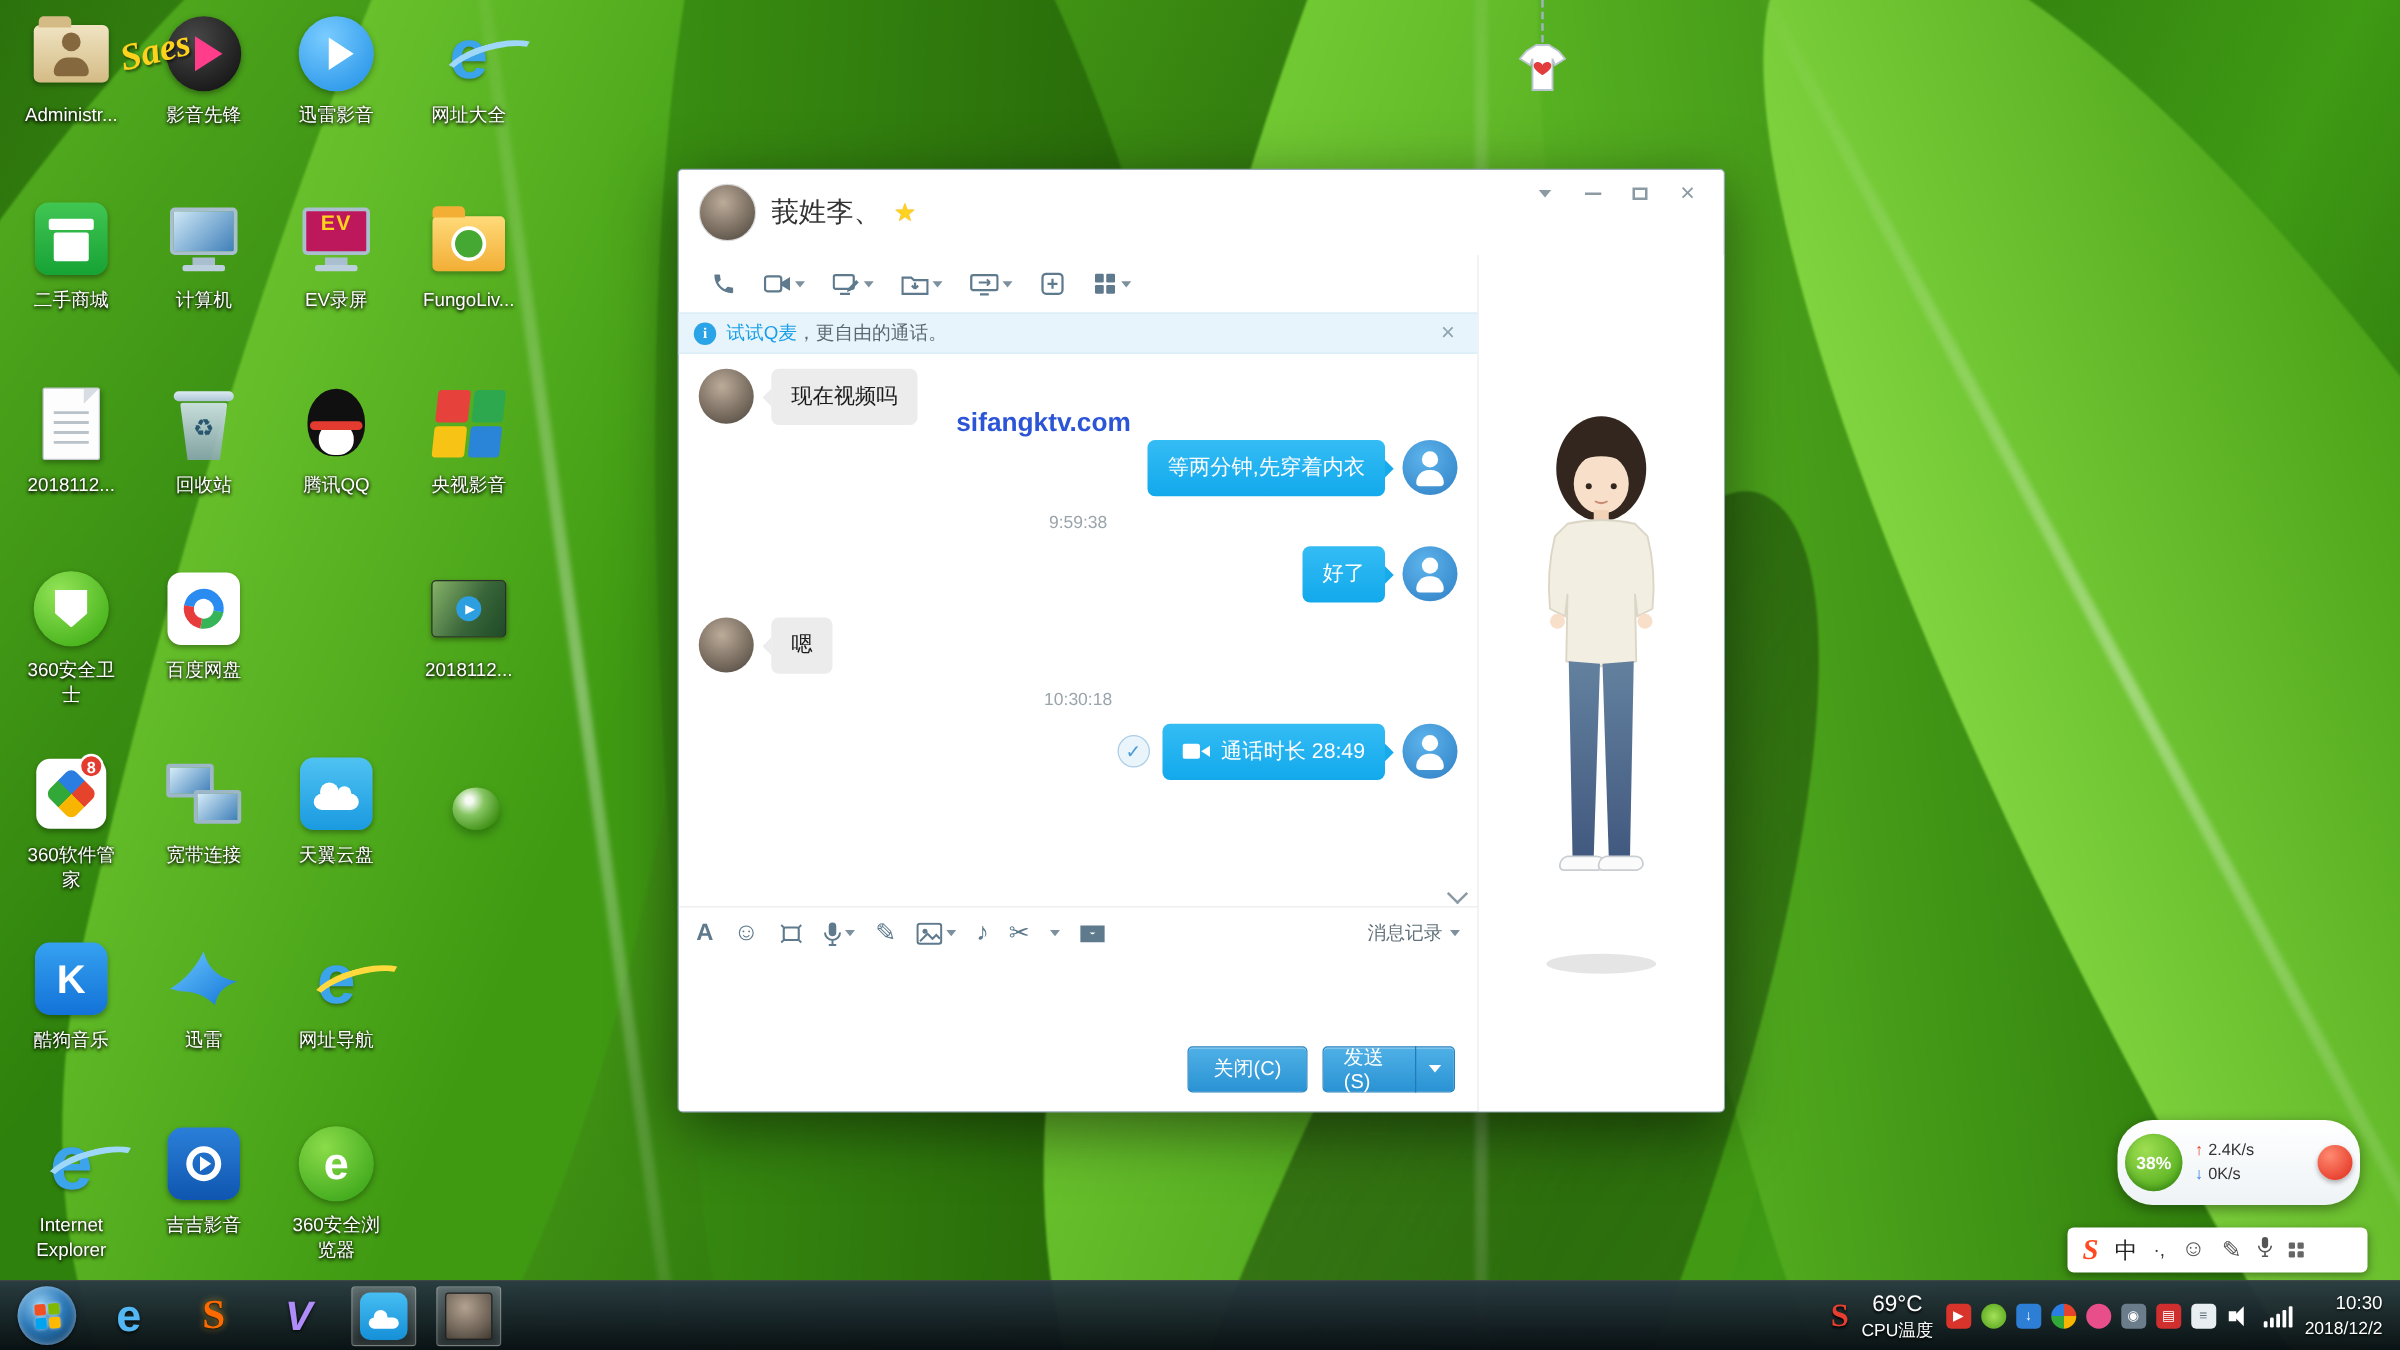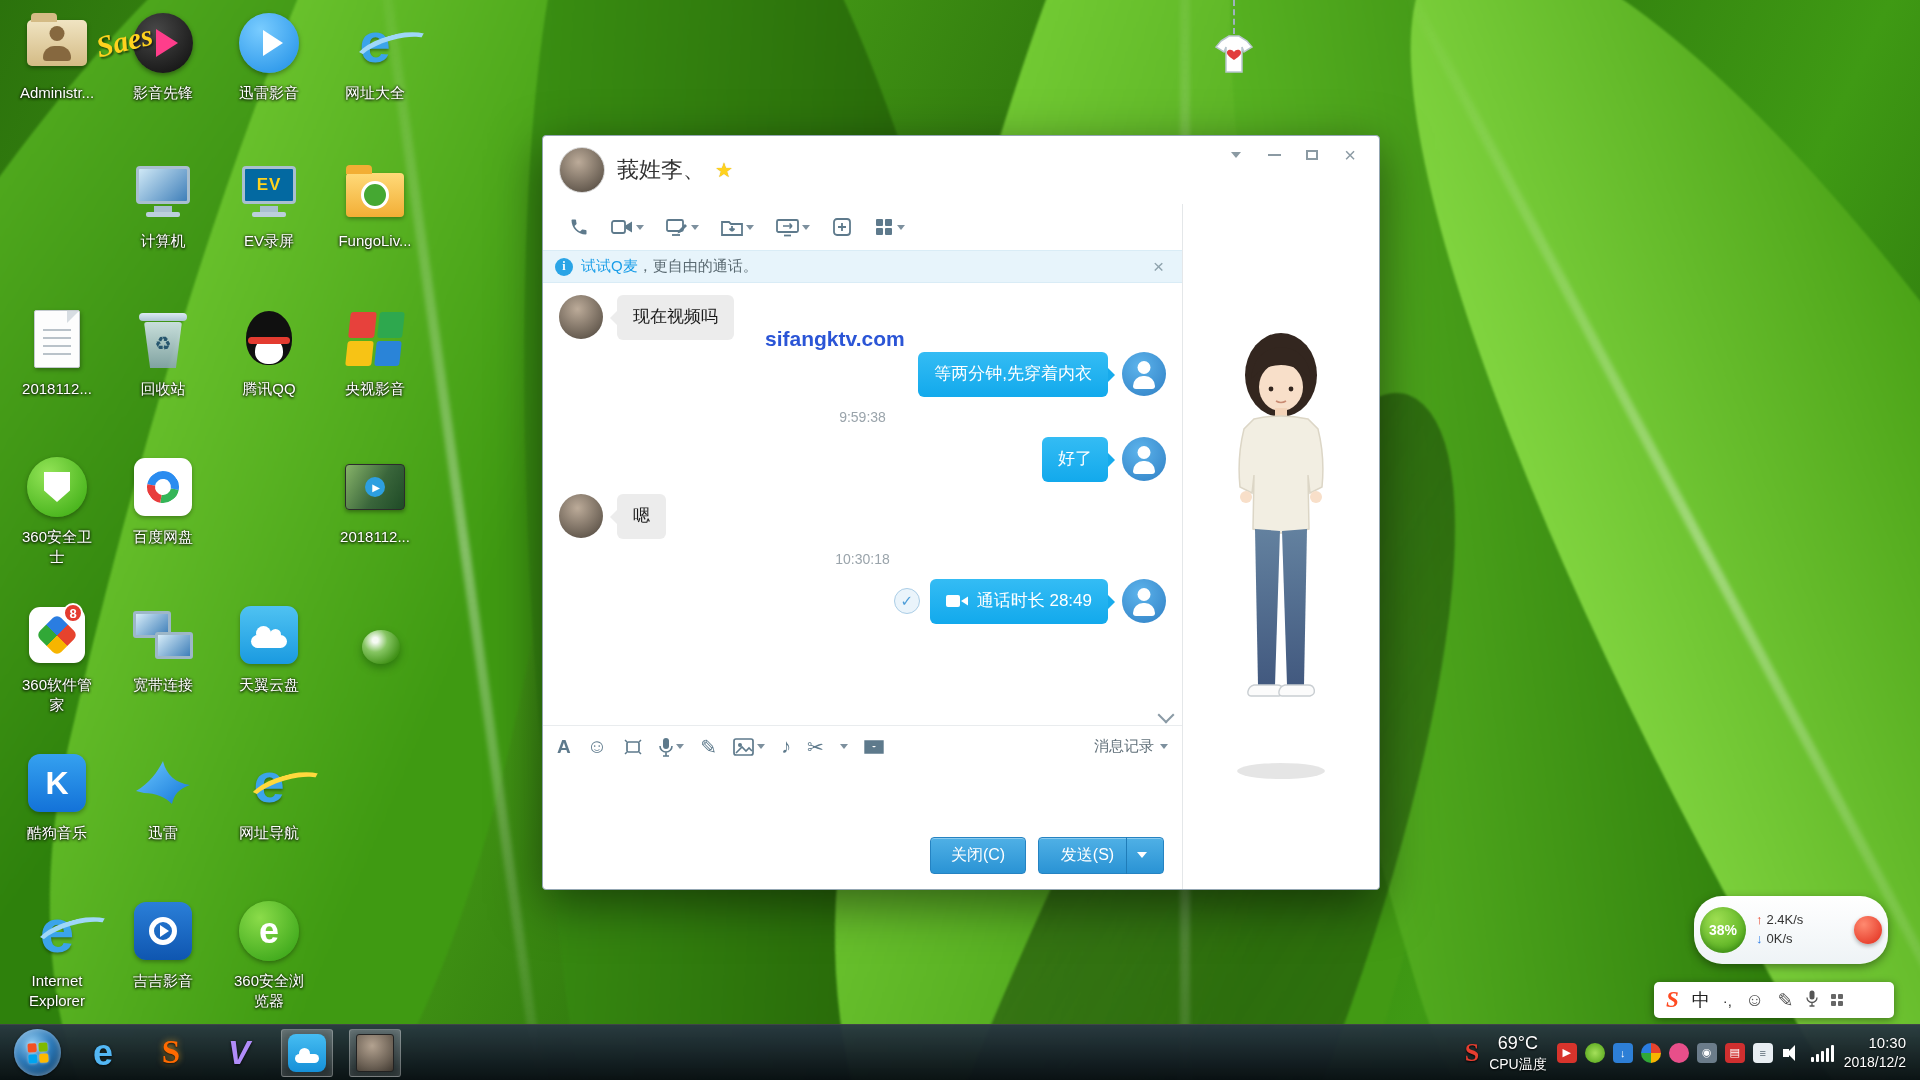--- a/index.html
+++ b/index.html
@@ -46,21 +46,21 @@
     border-top-color:#9fd7f8;border-radius:50%;transform:rotate(-16deg);}
   .e-orbit-y::after{border-top-color:#ffd93d;}
 
   .ia-shop{width:58px;height:58px;border-radius:11px;background:linear-gradient(#41c653,#17a235);position:relative;box-shadow:0 2px 4px rgba(0,0,0,.35);}
   .ia-shop::before{content:"";position:absolute;left:11px;right:11px;top:13px;height:9px;background:#fff;border-radius:2px;}
   .ia-shop::after{content:"";position:absolute;left:15px;right:15px;top:24px;bottom:11px;background:#fff;border-radius:2px;}
 
   .mon{width:54px;height:38px;border:3px solid #a9bfd0;border-radius:4px;background:linear-gradient(135deg,#cfe8f6,#3f7fb9);}
   .mon-stand{width:18px;height:6px;background:#a9bfd0;margin:2px auto 0;}
   .mon-base{width:34px;height:5px;background:#bccfdc;margin:0 auto;border-radius:2px;}
-  .ia-ev .mon{background:#0369a1;display:flex;align-items:center;justify-content:center;}
+  .ia-ev .mon{background:#be185d;display:flex;align-items:flex-start;justify-content:center;}
   .ev-txt{color:#ffd21e;font-weight:bold;font-size:17px;letter-spacing:1px;}
   .ia-net .mon{display:flex;align-items:center;justify-content:center;}
   .ia-net .globe{width:22px;height:22px;border-radius:50%;background:radial-gradient(#eaf6ff,#6fb4e8);border:2px solid #2f6ea8;}
 
   .ia-fungo{width:58px;height:44px;background:linear-gradient(#ffda79,#f2ae35);border-radius:4px;position:relative;margin-top:8px;box-shadow:0 2px 4px rgba(0,0,0,.3);}
   .ia-fungo::before{content:"";position:absolute;top:-8px;left:0;width:26px;height:9px;background:#f2ae35;border-radius:4px 4px 0 0;}
   .ia-fungo::after{content:"";position:absolute;left:50%;top:50%;transform:translate(-50%,-50%);width:22px;height:22px;border-radius:50%;background:#45a832;border:3px solid #fff;}
 
   .ia-doc{width:46px;height:58px;background:#fdfdfd;border:1px solid #c4cacf;border-radius:2px;position:relative;box-shadow:1px 2px 4px rgba(0,0,0,.3);}
   .ia-doc::before{content:"";position:absolute;right:0;top:0;border-left:12px solid #d7dde2;border-bottom:12px solid transparent;}
@@ -180,21 +180,21 @@
   .g-pen::before{content:"✎";font-size:20px;color:#5e7a8c;}
   .g-music::before{content:"♪";font-size:20px;color:#5e7a8c;}
   .g-cut::before{content:"✂";font-size:20px;color:#5e7a8c;}
   .history{margin-left:auto;display:flex;align-items:center;gap:6px;font-size:15px;color:#61707a;cursor:pointer;}
 
   .qq-input-area{height:64px;flex:0 0 auto;cursor:text;}
   .qq-btnrow{height:58px;display:flex;align-items:center;justify-content:flex-end;gap:12px;padding:0 18px 10px;flex:0 0 auto;}
   .btn{height:37px;border-radius:4px;display:flex;align-items:center;justify-content:center;color:#fff;font-size:16px;
     background:linear-gradient(#4fb0e6,#2a93d4);border:1px solid #2583c2;cursor:pointer;box-shadow:inset 0 1px 0 rgba(255,255,255,.35);}
   .close-btn{width:96px;}
-  .send-btn{width:126px;gap:0;padding:0;}
+  .send-btn{width:106px;gap:0;padding:0;}
   .send-btn span{padding:0 12px 0 16px;}
   .send-sep{width:1px;height:37px;background:#1f7cb8;padding:0!important;}
   .send-btn .car{border-top-color:#fff;margin:0 10px;}
 
   
   .traffic-ball{position:absolute;right:32px;bottom:116px;width:194px;height:68px;border-radius:28px;
     background:linear-gradient(#ffffff,#eef3f6);box-shadow:0 3px 10px rgba(0,0,0,.4);display:flex;align-items:center;padding:0 6px;}
   .ball{width:46px;height:46px;border-radius:50%;background:radial-gradient(circle at 36% 28%,#9ede52,#44a412);color:#fff;
     font-size:14px;font-weight:bold;display:flex;align-items:center;justify-content:center;box-shadow:inset 0 -3px 6px rgba(0,60,0,.3);}
   .rates{margin-left:10px;font-size:13px;color:#333;line-height:1.45;}
@@ -292,20 +292,26 @@
       </div>
     <div class="dlabel">迅雷影音</div>
   </div>
   <div class="dcell" style="grid-row:1;grid-column:4">
     <div class="dico">
         <span class="e-glyph e-mid e-orbit">e</span>
       </div>
     <div class="dlabel">网址大全</div>
   </div>
 
+  <div class="dcell" style="grid-row:2;grid-column:1">
+    <div class="dico">
+        <div class="ia-shop"></div>
+      </div>
+    <div class="dlabel">二手商城</div>
+  </div>
   <div class="dcell" style="grid-row:2;grid-column:2">
     <div class="dico">
         <div>
           <div class="mon"></div>
           <div class="mon-stand"></div>
           <div class="mon-base"></div>
         </div>
       </div>
     <div class="dlabel">计算机</div>
   </div>

